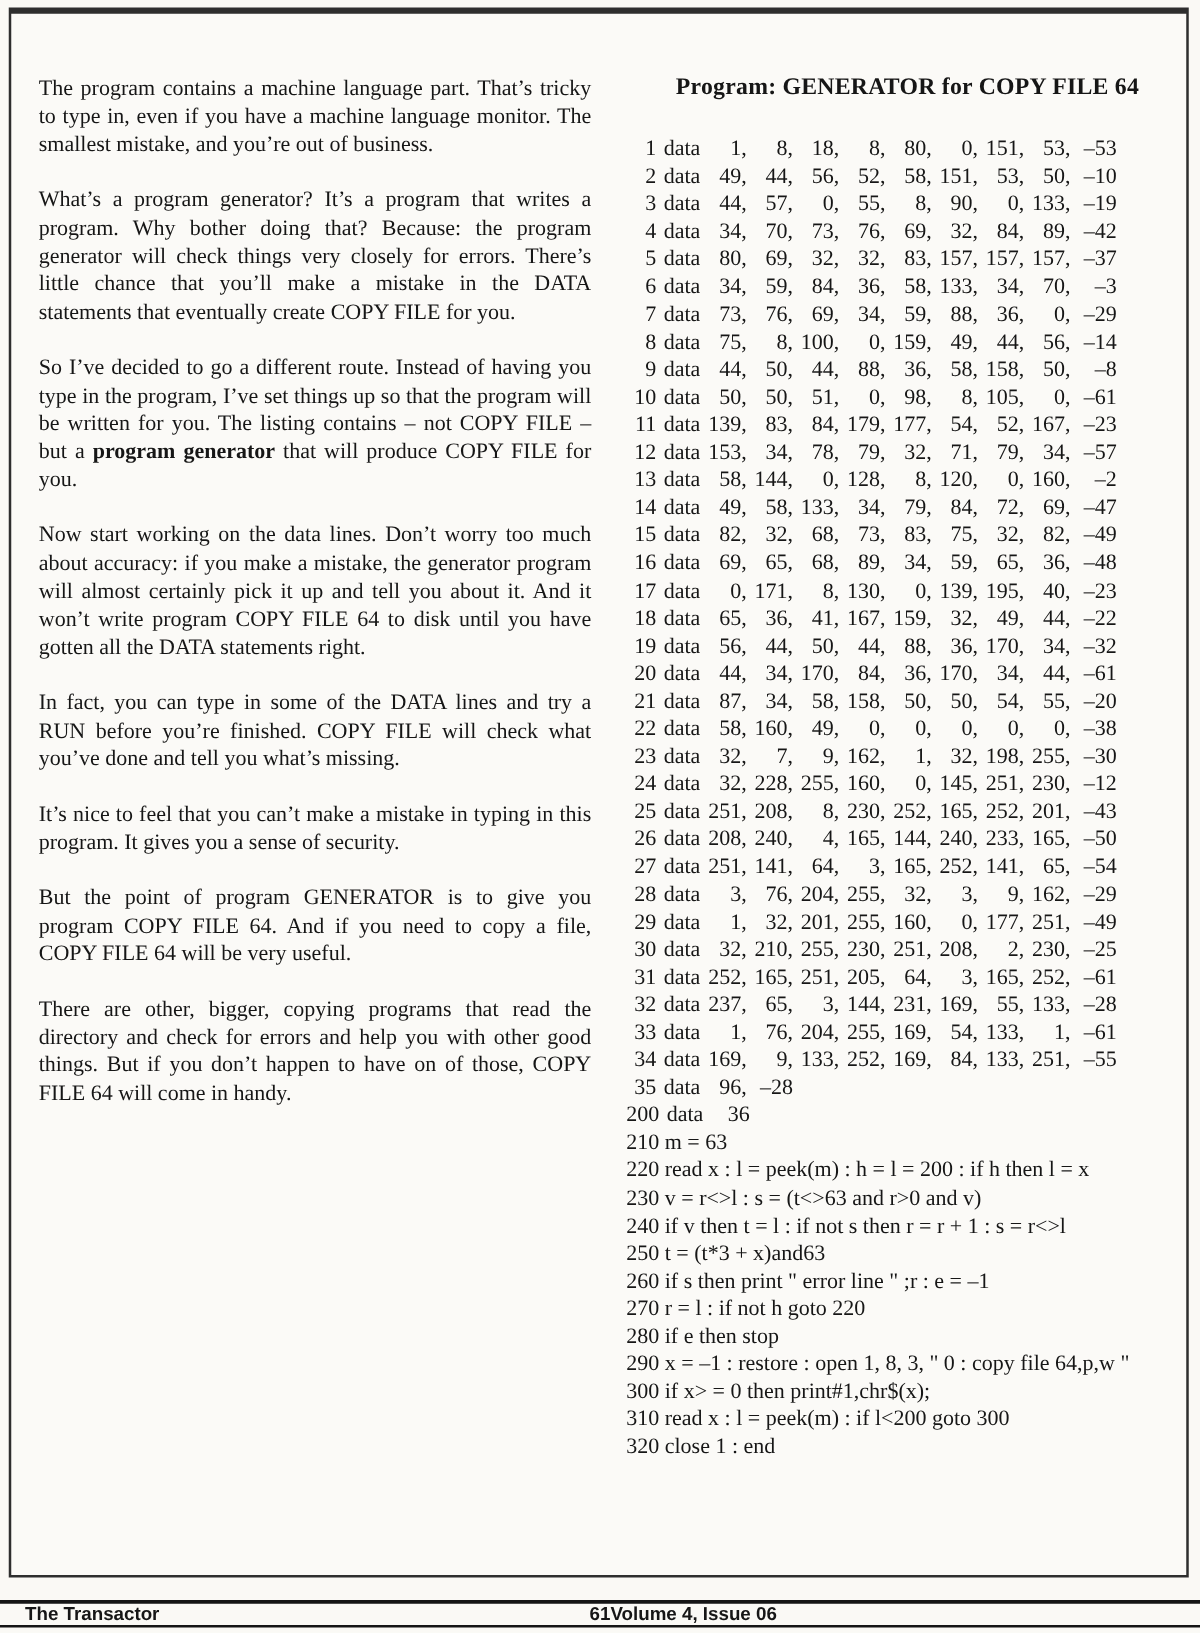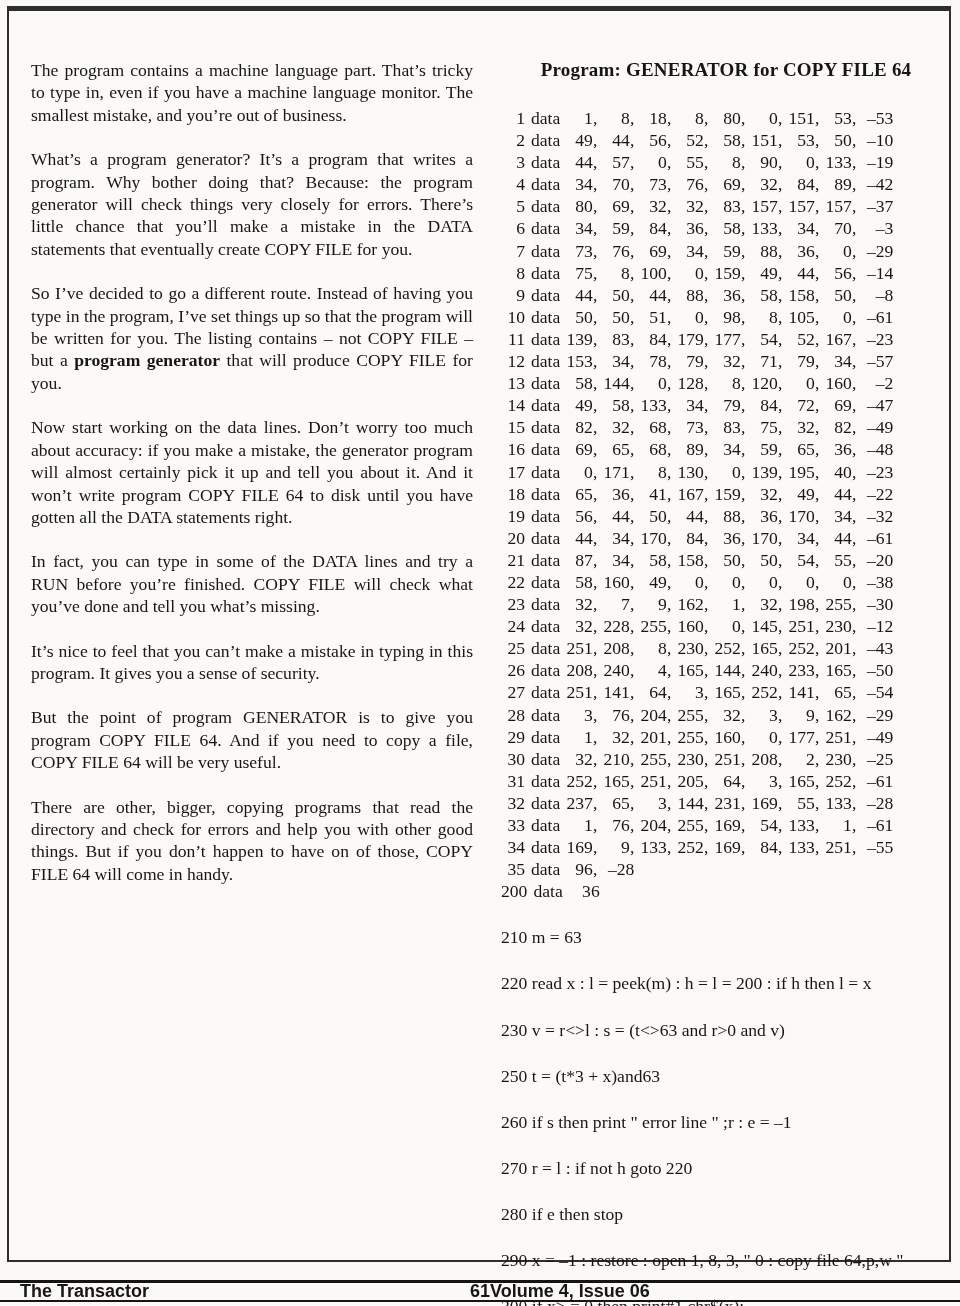--- a/index.html
+++ b/index.html
@@ -25,28 +25,28 @@
   .col-right{position:absolute;left:492px;top:48px;width:450px;}
   .listing-title{
     font-size:19px;font-weight:bold;text-align:center;
     margin:0 0 26px 0;letter-spacing:.2px;
   }
   .prog{font-size:17.6px;line-height:22.1px;}
   .prog-line{display:flex;white-space:pre;}
   .prog-line .lineno{display:inline-block;min-width:24px;text-align:right;}
   .prog-line .kw{margin-left:6px;text-align:right;}
   .prog-line .num{display:inline-block;width:37px;text-align:right;}
-  .code-line{white-space:pre;margin-top:24px;}
+  .code-line{white-space:pre;}
   
   .footer{
     position:absolute;left:0;top:1280px;width:960px;height:22px;
     border-top:3px solid #151515;border-bottom:2px solid #151515;
     display:flex;align-items:center;box-sizing:border-box;
     font-family:"Liberation Sans","DejaVu Sans",sans-serif;
-    font-weight:bold;font-size:18px;padding:0 20px;
+    font-weight:bold;font-size:15px;padding:0 20px;
   }
   .footer .f-left{flex:1;text-align:left;}
   .footer .f-center{flex:0 0 auto;text-align:right;}
   .footer .f-right{flex:1;text-align:left;}
 </style>
 </head>
 <body>
 
 <div class="content-box">
   <div class="col-left">
@@ -97,20 +97,21 @@
           <div class="prog-line"><span class="lineno">32</span><span class="kw">data</span><span class="num">237,</span><span class="num">65,</span><span class="num">3,</span><span class="num">144,</span><span class="num">231,</span><span class="num">169,</span><span class="num">55,</span><span class="num">133,</span><span class="num">–28</span></div>
           <div class="prog-line"><span class="lineno">33</span><span class="kw">data</span><span class="num">1,</span><span class="num">76,</span><span class="num">204,</span><span class="num">255,</span><span class="num">169,</span><span class="num">54,</span><span class="num">133,</span><span class="num">1,</span><span class="num">–61</span></div>
           <div class="prog-line"><span class="lineno">34</span><span class="kw">data</span><span class="num">169,</span><span class="num">9,</span><span class="num">133,</span><span class="num">252,</span><span class="num">169,</span><span class="num">84,</span><span class="num">133,</span><span class="num">251,</span><span class="num">–55</span></div>
           <div class="prog-line"><span class="lineno">35</span><span class="kw">data</span><span class="num">96,</span><span class="num">–28</span></div>
           <div class="prog-line"><span class="lineno">200</span><span class="kw">data</span><span class="num">36</span></div>
         </div>
       <div>
           <div class="code-line">210 m = 63</div>
           <div class="code-line">220 read x : l = peek(m) : h = l = 200 : if h then l = x</div>
           <div class="code-line">230 v = r&lt;&gt;l : s = (t&lt;&gt;63 and r&gt;0 and v)</div>
+          <div class="code-line">240 if v then t = l : if not s then r = r + 1 : s = r&lt;&gt;l</div>
           <div class="code-line">250 t = (t*3 + x)and63</div>
           <div class="code-line">260 if s then print " error line " ;r : e = –1</div>
           <div class="code-line">270 r = l : if not h goto 220</div>
           <div class="code-line">280 if e then stop</div>
           <div class="code-line">290 x = –1 : restore : open 1, 8, 3, " 0 : copy file 64,p,w "</div>
           <div class="code-line">300 if x&gt; = 0 then print#1,chr$(x);</div>
           <div class="code-line">310 read x : l = peek(m) : if l&lt;200 goto 300</div>
           <div class="code-line">320 close 1 : end</div>
         </div>
     </div>

